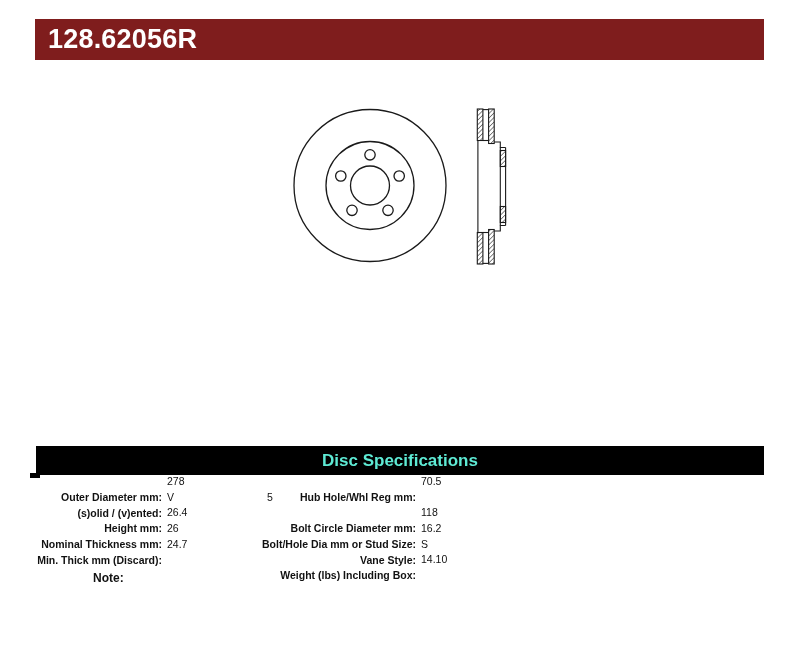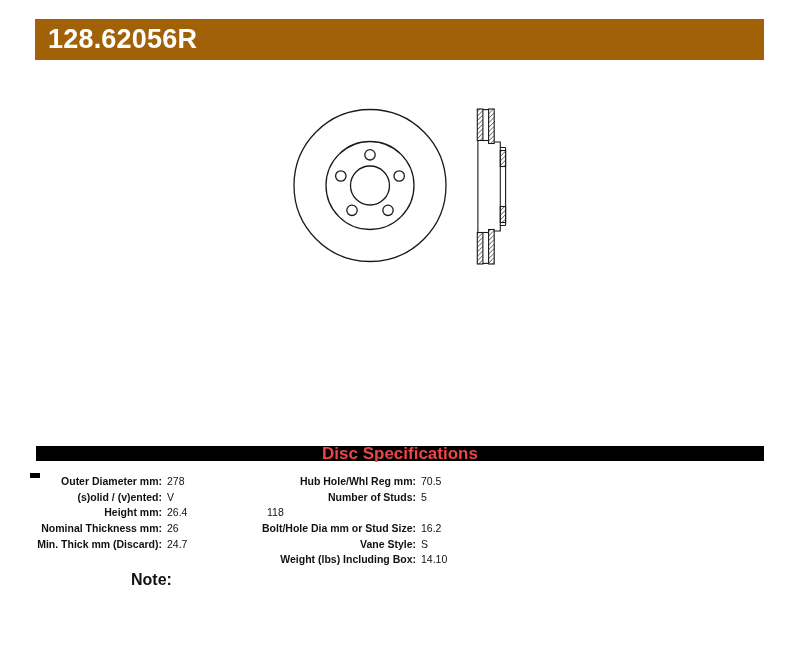--- a/index.html
+++ b/index.html
@@ -4,55 +4,55 @@
 <style>
   * { margin:0; padding:0; box-sizing:border-box; }
   body { background:#fff; font-family:"Liberation Sans", sans-serif; }
   .page {
     position:relative; width:800px; height:655px;
     background:#ffffff; overflow:hidden;
     font-family:"Liberation Sans", sans-serif;
   }
   .header-bar {
     position:absolute; left:35px; top:19px; width:729px; height:41px;
-    background:#a16207; color:#fff;
+    background:#7f1d1d; color:#fff;
     display:flex; align-items:center; justify-content:space-between;
     padding:0 16px 0 13px;
     font-size:27px; font-weight:bold; letter-spacing:0.2px;
   }
   .drawing { position:absolute; left:250px; top:85px; }
   .spec-bar {
-    position:absolute; left:36px; top:446px; width:728px; height:15px;
-    background:#000; color:#ef4444;
+    position:absolute; left:36px; top:446px; width:728px; height:29px;
+    background:#000; color:#5eead4;
     display:flex; align-items:center; justify-content:center;
     font-size:17px; font-weight:bold;
   }
   .artifact {
     position:absolute; left:30px; top:473px; width:10px; height:5px;
     background:#000;
   }
   .spec-col { position:absolute; top:474px; }
   .spec-col.left   { left:36px;  }
   .spec-col.middle { left:262px; }
   .spec-col.right  { left:558px; }
   .spec-row { height:15.7px; line-height:15.7px; display:flex; white-space:nowrap; }
   .spec-label {
     display:block; text-align:right; white-space:nowrap;
-    font-size:10.5px; font-weight:bold; color:#111;
+    font-size:10.5px; font-weight:bold; color:#111;margin-top:16px;
   }
   .left   .spec-label { width:126px; }
   .middle .spec-label { width:154px; }
   .right  .spec-label { width:115px; }
   .spec-value {
     margin-left:5px; font-size:10.5px; font-weight:normal; color:#111;
     white-space:nowrap;
   }
   .note-label {
     position:absolute; left:93px; top:571px;
-    font-size:16px; font-weight:bold; color:#111;margin-left:38px;
+    font-size:12px; font-weight:bold; color:#111;
   }
 </style>
 </head>
 <body>
 
 <div class="page">
 
   <div class="header-bar">
     <span>128.62056R</span>
   </div>
@@ -125,24 +125,24 @@
       <span class="spec-value">24.7</span>
     </div>
   </div>
 
   <div class="spec-col middle">
     <div class="spec-row">
       <span class="spec-label">Hub Hole/Whl Reg mm:</span>
       <span class="spec-value">70.5</span>
     </div>
     <div class="spec-row">
-      <span class="spec-label">Number of Studs:</span>
       <span class="spec-value">5</span>
     </div>
     <div class="spec-row">
+      <span class="spec-label">Bolt Circle Diameter mm:</span>
       <span class="spec-value">118</span>
     </div>
     <div class="spec-row">
       <span class="spec-label">Bolt/Hole Dia mm or Stud Size:</span>
       <span class="spec-value">16.2</span>
     </div>
     <div class="spec-row">
       <span class="spec-label">Vane Style:</span>
       <span class="spec-value">S</span>
     </div>

